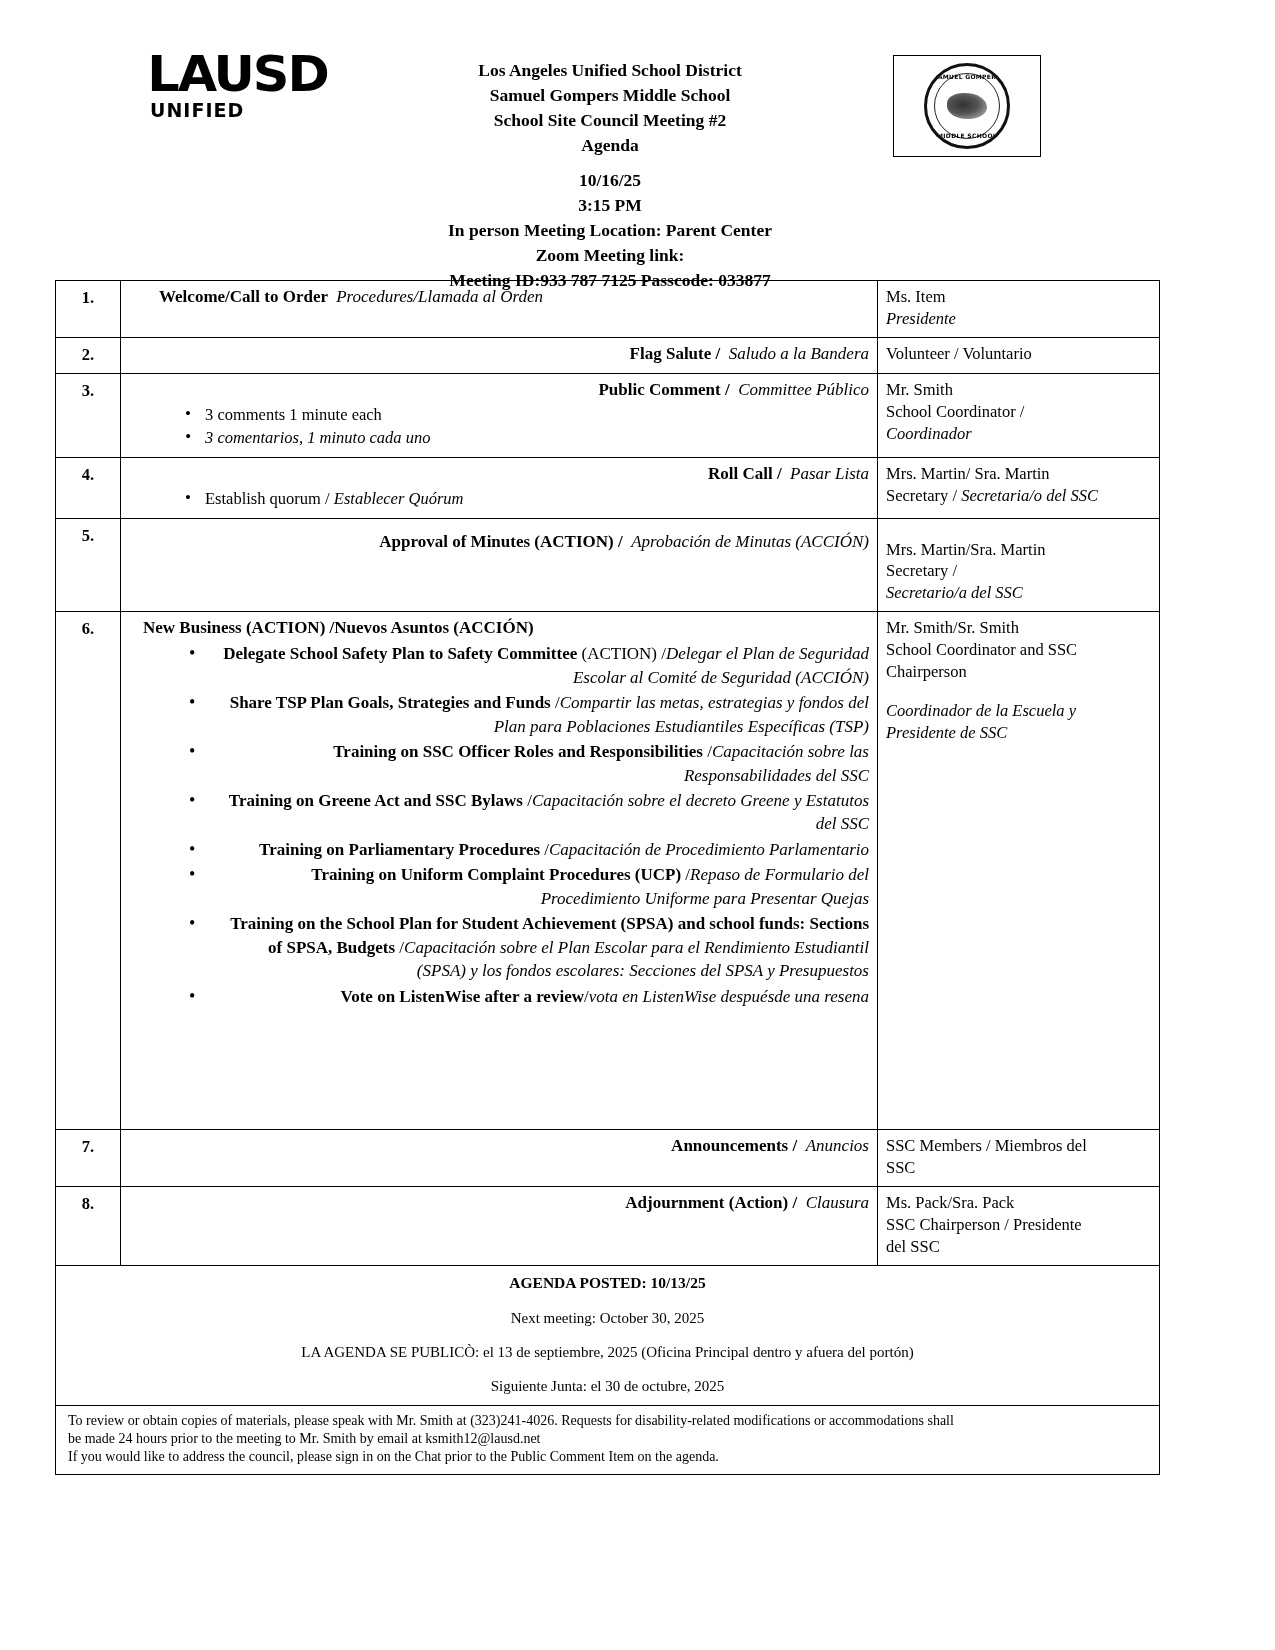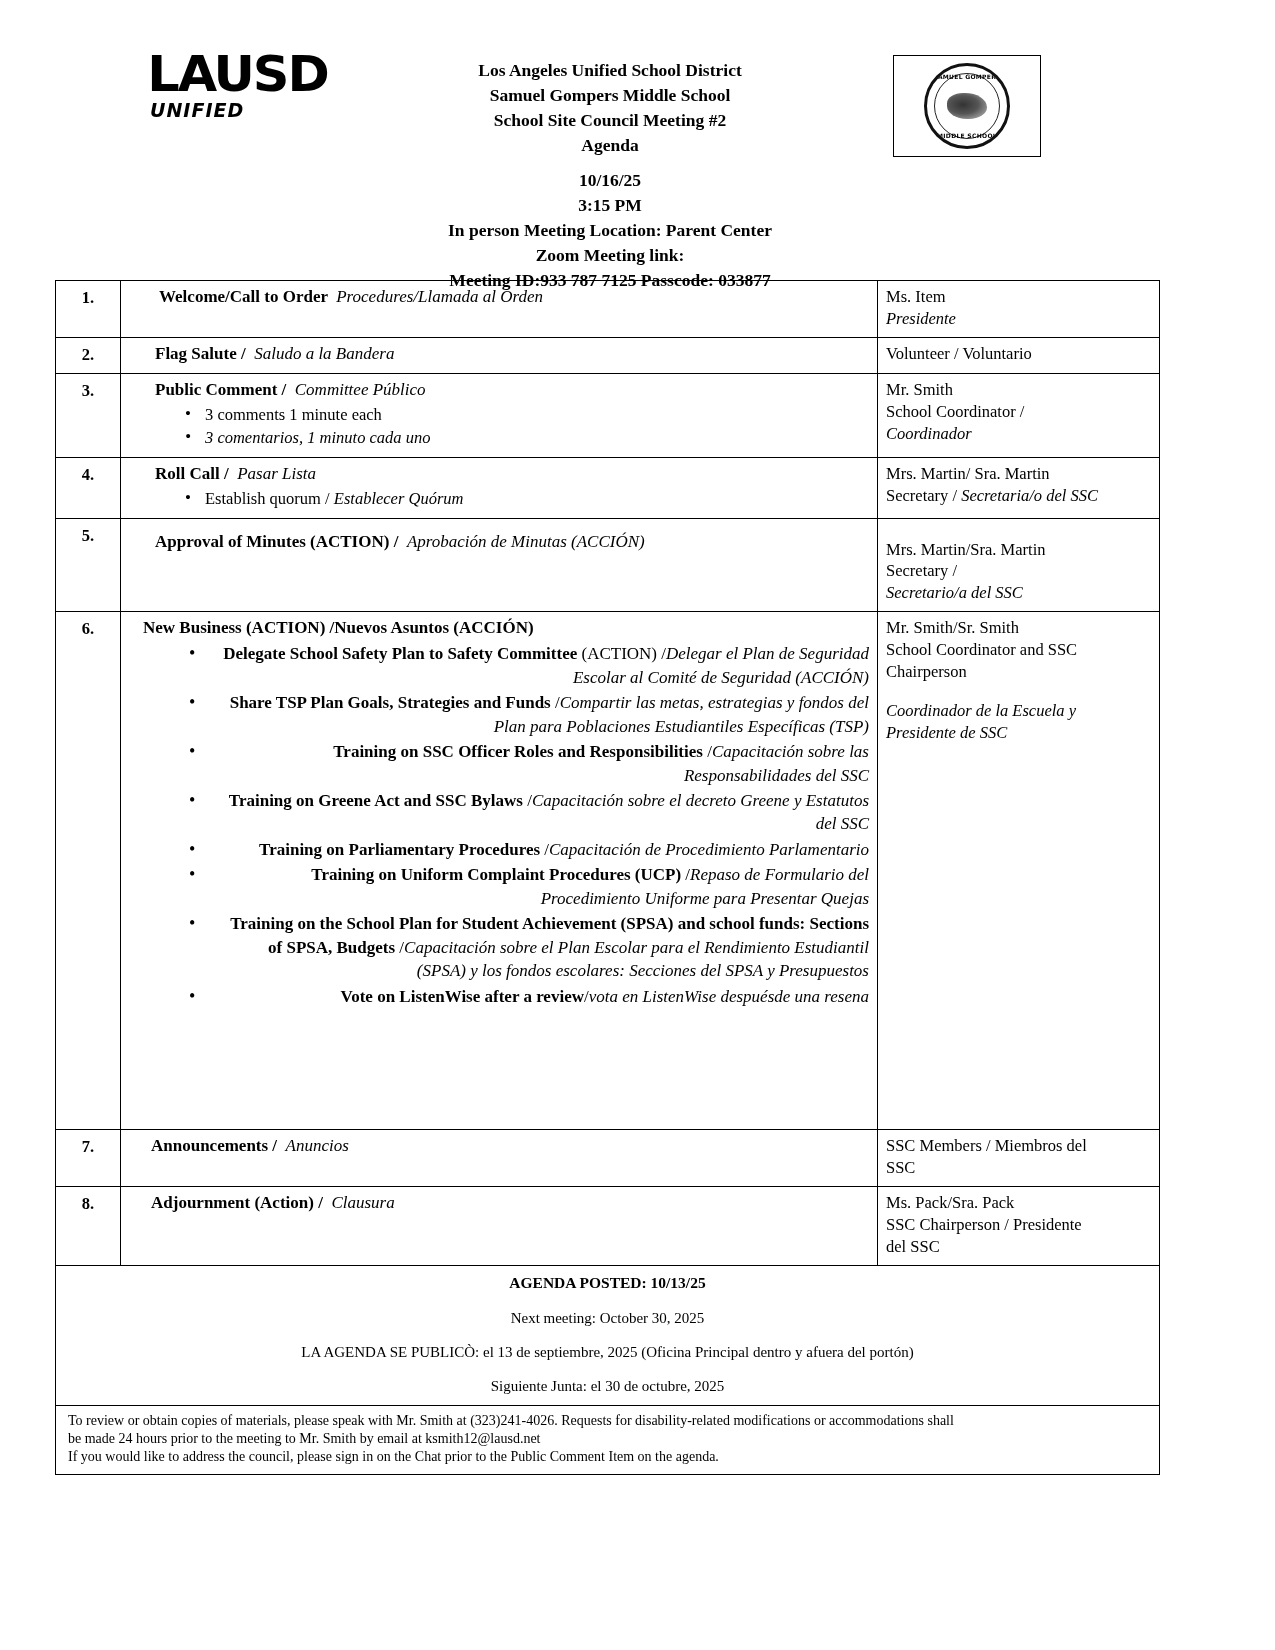--- a/index.html
+++ b/index.html
@@ -44,21 +44,20 @@
     transform: scaleX(1.04);
   }
   .logo-sub {
     font-family: "DejaVu Sans", sans-serif;
     font-weight: bold;
     font-size: 19px;
     letter-spacing: 1px;
     margin-top: 2px;
     text-align: left;
     padding-left: 20px;
-    font-style: italic;
   }
   .head-center {
     position: absolute;
     left: 330px;
     top: 58px;
     width: 560px;
     text-align: center;
     font-weight: bold;
     font-size: 17.5px;
     line-height: 1.42;
@@ -130,21 +129,21 @@
   .col-num { width: 48px; text-align: center; font-size: 16.5px; font-weight: bold; padding-top: 7px !important;}
   .col-item { width: 740px; }
   .col-who  { width: 265px; font-size: 16.5px; line-height: 1.33; }
 
   .item-title {
     font-weight: bold;
     font-size: 17px;
     line-height: 1.35;
     padding-left: 30px;
   }
-  .item-title.indent-less { padding-left: 26px; }
+  .item-title.indent-less { padding-left: 26px; text-align: right; }
   .ital { font-style: italic; font-weight: normal; }
 
   ul.bullets {
     margin: 2px 0 0 0;
     padding-left: 76px;
     list-style: none;
   }
   ul.bullets li {
     position: relative;
     font-size: 16.5px;

